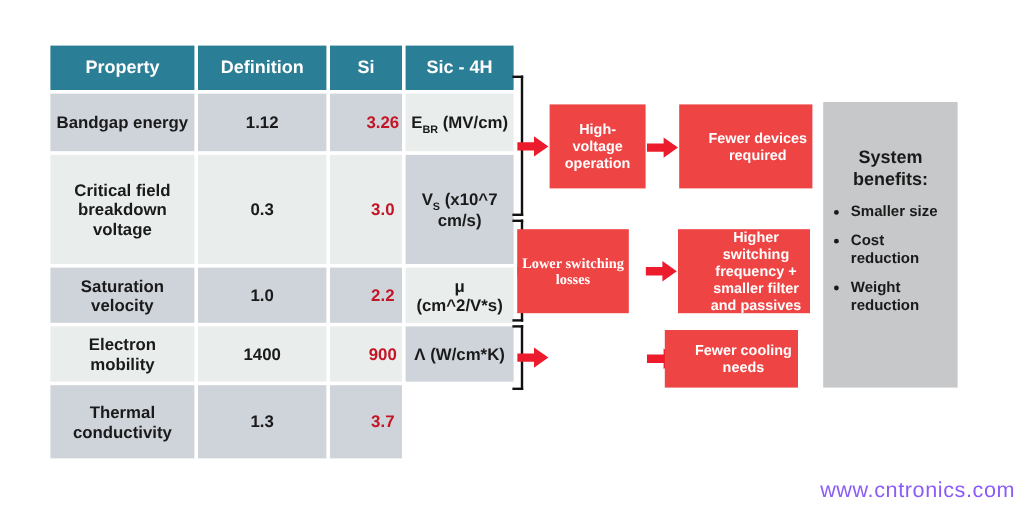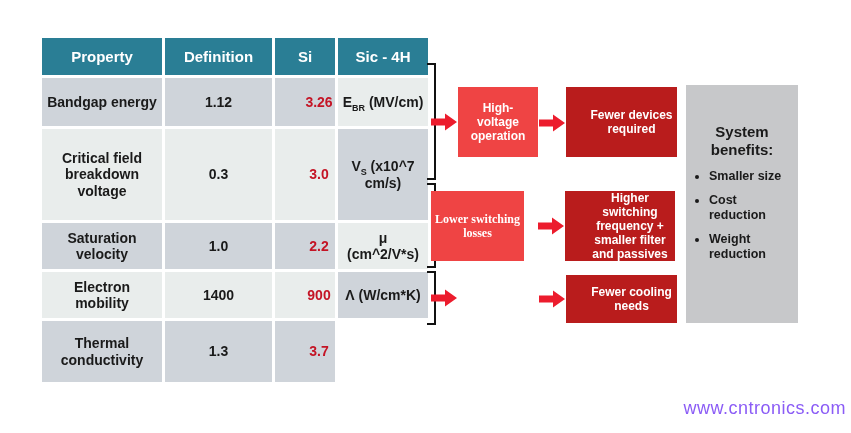--- a/index.html
+++ b/index.html
@@ -33,27 +33,27 @@
   .bk1{left:427px;top:63px;height:117px;}
   .bk2{left:427px;top:183px;height:85px;}
   .bk3{left:427px;top:271px;height:54px;}
   
   .box{
     position:absolute;display:flex;align-items:center;justify-content:center;
     text-align:center;color:#ffffff;font-weight:bold;font-size:12px;line-height:1.18;
     padding:3px 4px;box-sizing:border-box;
   }
   .teal{background:#ef4444;}
-  .dark{background:#b91c1c;padding-left:24px;}
+  .dark{background:#ef4444;padding-left:24px;}
   .tb1{left:458px;top:87px;width:80px;height:70px;}
   .tb2{left:431px;top:191px;width:93px;height:70px;font-family:Liberation Serif, serif;}
   .tb3{left:458px;top:274px;width:80px;height:49px;}
   .db1{left:566px;top:87px;width:111px;height:70px;}
   .db2{left:565px;top:191px;width:110px;height:70px;}
-  .db3{left:566px;top:275px;width:111px;height:48px;}
+  .db3{left:554px;top:275px;width:111px;height:48px;}
   .arrow{position:absolute;width:27px;height:18px;}
   .ar1a{left:431px;top:113px;} .ar1b{left:539px;top:114px;}
   .ar2a{left:431px;top:217px;} .ar2b{left:538px;top:217px;}
   .ar3a{left:431px;top:289px;} .ar3b{left:539px;top:290px;}
   
   .benefits{
     position:absolute;left:686px;top:85px;width:112px;height:238px;
     background:#c7c8ca;box-sizing:border-box;
     display:flex;flex-direction:column;justify-content:center;
     padding:0 8px 14px 8px;color:#1a1a1a;

